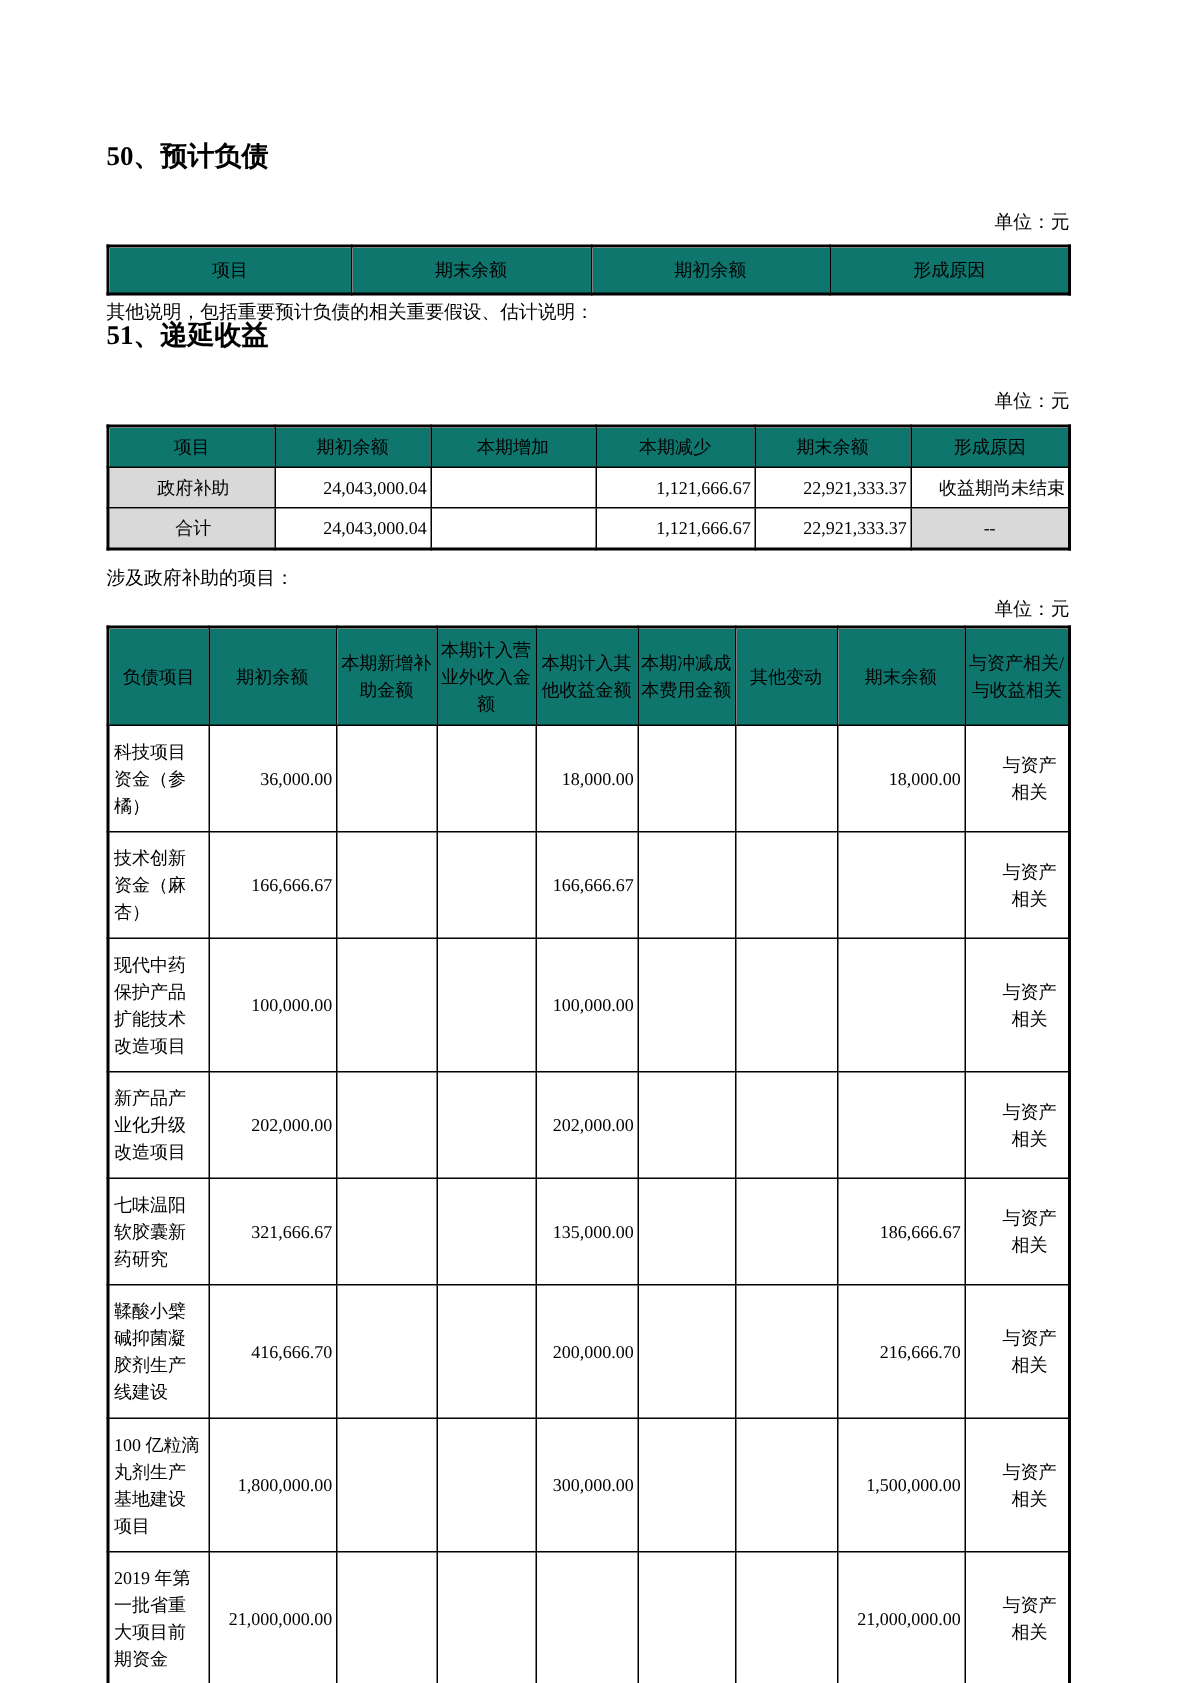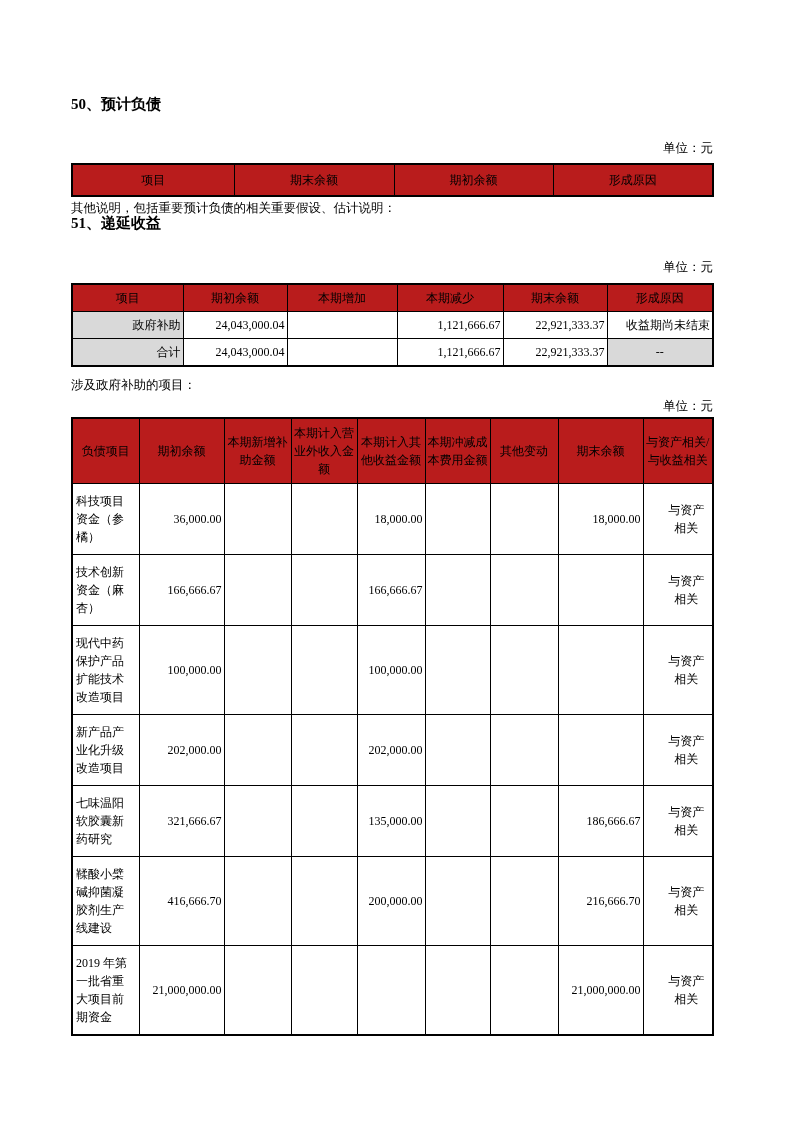--- a/index.html
+++ b/index.html
@@ -13,21 +13,21 @@
     font-family: "Liberation Serif", "DejaVu Serif", serif;
     color: #000000;
     overflow: hidden;
   }
   .content {
     padding: 0 80px 0 71px;
     box-sizing: border-box;
     width: 793px;
   }
   .sec-heading {
-    font-size: 15px;
+    font-size: 18px;
     font-weight: bold;
     line-height: 16px;
   }
   #h50 { margin-top: 96px; }
   #h51 { }
   .unit {
     text-align: right;
     font-size: 12.5px;
     line-height: 13px;
   }
@@ -48,29 +48,29 @@
   }
   .tbl th, .tbl td {
     border: 1px solid #000;
     font-size: 12px;
     font-weight: normal;
     vertical-align: middle;
     word-break: break-all;
     overflow: hidden;
   }
   .tbl th {
-    background: #b91c1c;
+    background: #0f766e;
     text-align: center;
   }
   .tbl1 { margin-top: 8px; }
   .tbl1 th { height: 28px; padding: 1px 2px; }
   .tbl2 { margin-top: 9px; }
   .tbl2 th { height: 24px; padding: 1px 2px; line-height: 17px; }
   .tbl2 td { height: 24px; padding: 1px 2px; line-height: 17px; }
-  .tbl2 td:first-child { background: #d9d9d9; text-align: right; padding-left: 4px; }
+  .tbl2 td:first-child { background: #d9d9d9; text-align: center; padding-left: 4px; }
   .tbl2 td:nth-child(2), .tbl2 td:nth-child(3),
   .tbl2 td:nth-child(4), .tbl2 td:nth-child(5) { text-align: right; padding-right: 2px; }
   .tbl2 td:nth-child(6) { text-align: right; padding-left: 2px; }
   .tbl2 tbody tr:last-child td:last-child { background: #d9d9d9; text-align: center; }
   .tbl3 { margin-top: 4px; }
   .tbl3 th { padding: 5px 2px; line-height: 18px; }
   .tbl3 td { padding: 8px 3px; line-height: 18px; }
   .tbl3 td:first-child { text-align: left; }
   .tbl3 td:nth-child(n+2):nth-child(-n+8) { text-align: right; padding-right: 2px; font-family: Liberation Serif, serif; }
   .tbl3 td:nth-child(9) { text-align: center; padding-left: 20px; }
@@ -237,20 +237,31 @@
           <td>416,666.70</td>
           <td></td>
           <td></td>
           <td>200,000.00</td>
           <td></td>
           <td></td>
           <td>216,666.70</td>
           <td>与资产相关</td>
         </tr>
         <tr>
+          <td>100 亿粒滴丸剂生产基地建设项目</td>
+          <td>1,800,000.00</td>
+          <td></td>
+          <td></td>
+          <td>300,000.00</td>
+          <td></td>
+          <td></td>
+          <td>1,500,000.00</td>
+          <td>与资产相关</td>
+        </tr>
+        <tr>
           <td>2019 年第一批省重大项目前期资金</td>
           <td>21,000,000.00</td>
           <td></td>
           <td></td>
           <td></td>
           <td></td>
           <td></td>
           <td>21,000,000.00</td>
           <td>与资产相关</td>
         </tr>

